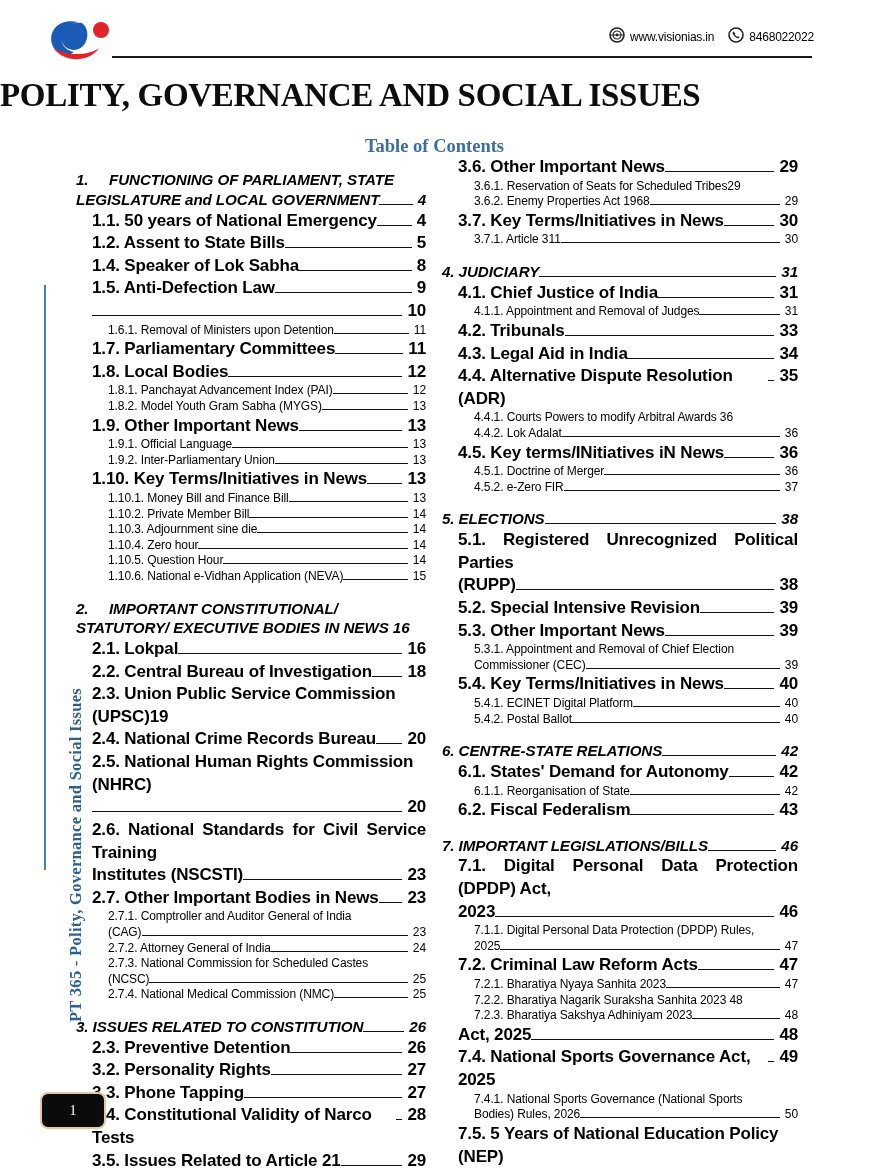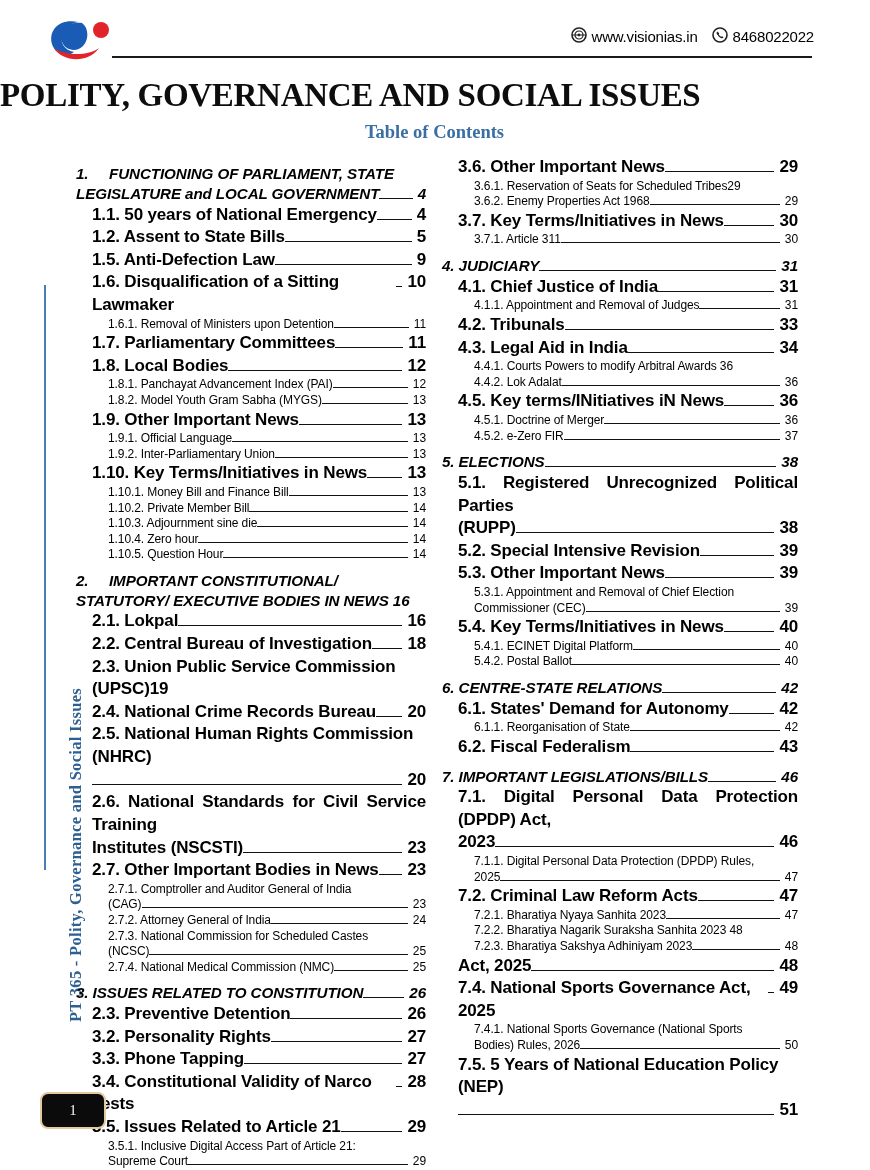--- a/index.html
+++ b/index.html
@@ -19,42 +19,42 @@
     position: absolute;
     left: 0; top: 0; width: 870px; height: 72px;
   }
   .logo {
     position: absolute; left: 44px; top: 16px;
     width: 78px; height: 52px;
   }
   .contact {
     position: absolute; right: 56px; top: 27px;
     display: flex; align-items: center; gap: 14px;
-    font-size: 15px; letter-spacing: -0.2px;
+    font-size: 12px; letter-spacing: -0.2px;
     white-space: nowrap;
   }
   .contact .pair { display: flex; align-items: center; gap: 5px; }
   .cicon { display: block; }
   .header-rule {
     position: absolute; left: 112px; top: 56px; width: 700px;
     border-top: 2.2px solid #1a1a1a;
   }
 
   
   .doc-title {
     position: absolute; left: 0; top: 77px; width: 760px;
     text-align: left;
     font-family: "Liberation Serif", serif;
     font-weight: bold;
     font-size: 33px;
     letter-spacing: -0.3px;
     color: #0d0d0d;
   }
   .toc-title {
-    position: absolute; left: 0; top: 122px; width: 869px;
+    position: absolute; left: 0; top: 136px; width: 869px;
     text-align: center;
     font-family: "Liberation Serif", serif;
     font-weight: bold;
     font-size: 18.5px;
     color: #3a6ea5;
   }
 
   
   .side-rail {
     position: absolute; left: 44px; top: 285px;
@@ -108,21 +108,21 @@
     height: 0;
   }
   .entry .pg { flex: 0 0 auto; padding-left: 5px; text-align: right; }
 
   
   .lvl1 {
     font-weight: bold;
     font-style: italic;
     font-size: 15.2px;
     line-height: 1.30;
-    margin-top: 8px;
+    margin-top: 14px;
     letter-spacing: -0.1px;
   }
   .lvl1 .pg { font-style: italic; }
 
   
   .lvl2 {
     font-weight: bold;
     font-size: 17px;
     line-height: 1.33;
     padding-left: 16px;
@@ -236,28 +236,34 @@
       </a>
       <a class="entry lvl2" href="#">
         <div class="row">
           <span class="label">1.2. Assent to State Bills</span>
           <span class="dots"></span>
           <span class="pg">5</span>
         </div>
       </a>
       <a class="entry lvl2" href="#">
         <div class="row">
+          <span class="label">1.4. Speaker of Lok Sabha</span>
+          <span class="dots"></span>
+          <span class="pg">8</span>
+        </div>
+      </a>
+      <a class="entry lvl2" href="#">
+        <div class="row">
           <span class="label">1.5. Anti-Defection Law</span>
           <span class="dots"></span>
           <span class="pg">9</span>
         </div>
       </a>
       <a class="entry lvl2" href="#">
         <div class="row">
-          <span class="label">1.6. Disqualification of a Sitting Lawmaker</span>
           <span class="dots"></span>
           <span class="pg">10</span>
         </div>
       </a>
       <a class="entry lvl3" href="#">
         <div class="row">
           <span class="label">1.6.1. Removal of Ministers upon Detention</span>
           <span class="dots"></span>
           <span class="pg">11</span>
         </div>
@@ -344,20 +350,27 @@
           <span class="label">1.10.4. Zero hour</span>
           <span class="dots"></span>
           <span class="pg">14</span>
         </div>
       </a>
       <a class="entry lvl3" href="#">
         <div class="row">
           <span class="label">1.10.5. Question Hour</span>
           <span class="dots"></span>
           <span class="pg">14</span>
+        </div>
+      </a>
+      <a class="entry lvl3" href="#">
+        <div class="row">
+          <span class="label">1.10.6. National e-Vidhan Application (NEVA)</span>
+          <span class="dots"></span>
+          <span class="pg">15</span>
         </div>
       </a>
       <a class="entry lvl1 just nodots" href="#">
         <div class="row">
           <span class="label">2.	IMPORTANT CONSTITUTIONAL/</span>
           <div class="line2">
             <span class="tail">STATUTORY/ EXECUTIVE BODIES IN NEWS 16</span>
             <span class="dots"></span>
             <span class="pg"></span>
           </div>
@@ -566,20 +579,27 @@
           <span class="pg">33</span>
         </div>
       </a>
       <a class="entry lvl2" href="#">
         <div class="row">
           <span class="label">4.3. Legal Aid in India</span>
           <span class="dots"></span>
           <span class="pg">34</span>
         </div>
       </a>
+      <a class="entry lvl2" href="#">
+        <div class="row">
+          <span class="label">4.4. Alternative Dispute Resolution (ADR)</span>
+          <span class="dots"></span>
+          <span class="pg">35</span>
+        </div>
+      </a>
       <a class="entry lvl3 nodots" href="#">
         <div class="row">
           <span class="label">4.4.1. Courts Powers to modify Arbitral Awards 36</span>
           <span class="dots"></span>
           <span class="pg"></span>
         </div>
       </a>
       <a class="entry lvl3" href="#">
         <div class="row">
           <span class="label">4.4.2. Lok Adalat</span>

